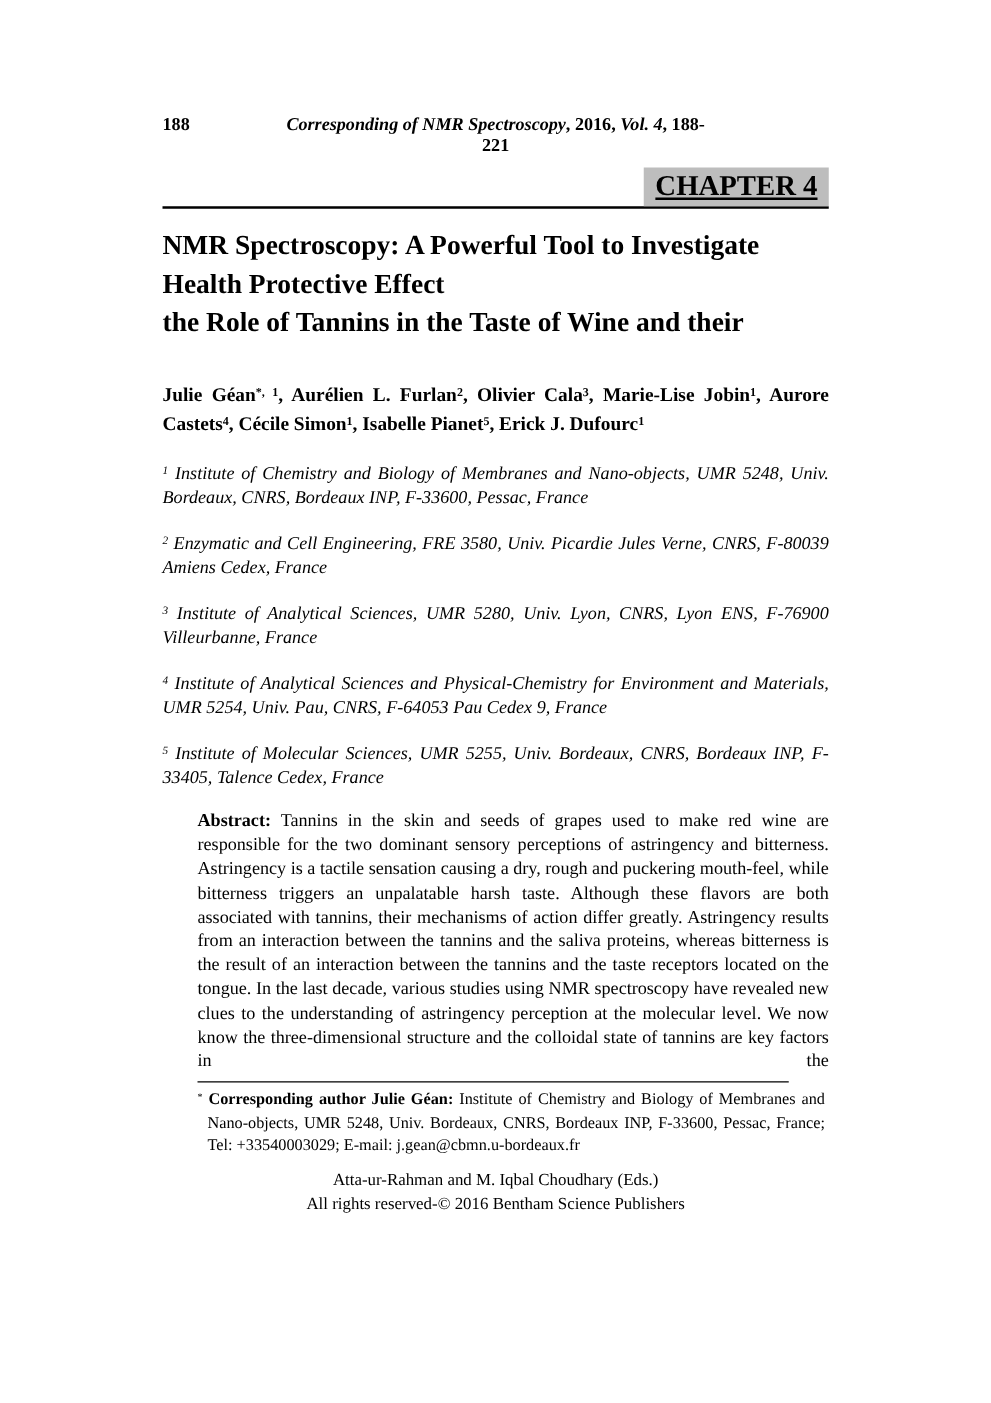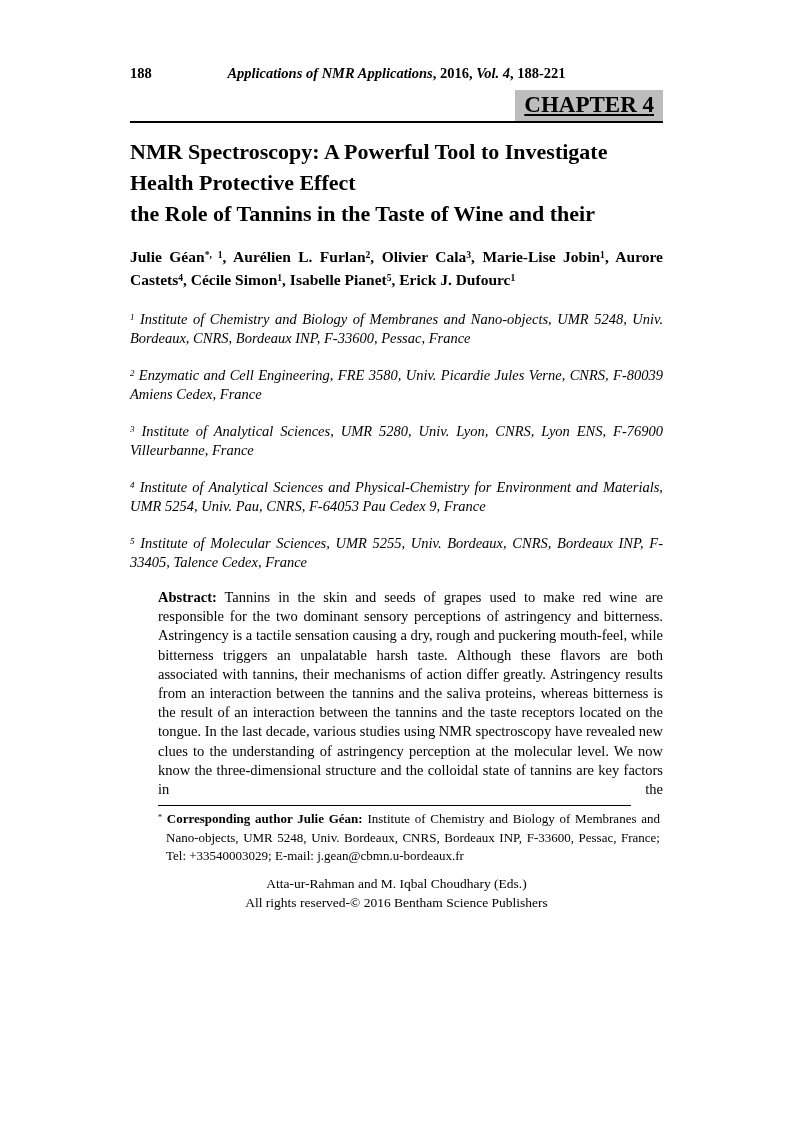--- a/index.html
+++ b/index.html
@@ -15,21 +15,21 @@
     background: #fff;
     overflow: hidden;
   }
   .content {
     position: absolute;
     left: 130px; top: 0;
     width: 533px;
   }
   
   .page-header {
-    margin-top: 65px;
+    margin-top: 92px;
     display: flex;
     align-items: baseline;
     font-size: 14.5px;
     font-weight: bold;
     line-height: 17px;
   }
   .page-header .left { width: 90px; text-align: left; }
   .page-header .center { flex: 1; text-align: center; }
   .page-header .right { width: 90px; }
   .it { font-style: italic; }
@@ -49,21 +49,21 @@
   }
   
   .title {
     margin-top: 13px;
     font-size: 22px;
     font-weight: bold;
     line-height: 31px;
   }
   
   .authors {
-    margin-top: 16px;
+    margin-top: 32px;
     font-size: 15.5px;
     font-weight: bold;
     line-height: 23px;
     text-align: justify;
   }
   sup.s {
     font-size: 0.62em;
     vertical-align: baseline;
     position: relative;
     top: -0.45em;
@@ -120,21 +120,21 @@
   }
 </style>
 </head>
 <body>
 
 <div class="page">
   <div class="content">
 
     <div class="page-header">
       <div class="left">188</div>
-      <div class="center"><span class="it">Applications of NMR Applications</span><span>, 2016, </span><span class="it">Vol. 4</span><span>, 188-221</span></div>
+      <div class="center"><span class="it">Corresponding of NMR Spectroscopy</span><span>, 2016, </span><span class="it">Vol. 4</span><span>, 188-221</span></div>
       <div class="right"></div>
     </div>
 
     <div class="chapter-row">
       <div class="chapter-box" id="chapter-box" style="background: rgb(189, 189, 189);">CHAPTER 4</div>
     </div>
 
     <div class="title">
       <div>NMR Spectroscopy: A Powerful Tool to Investigate</div>
       <div>Health Protective Effect</div>

